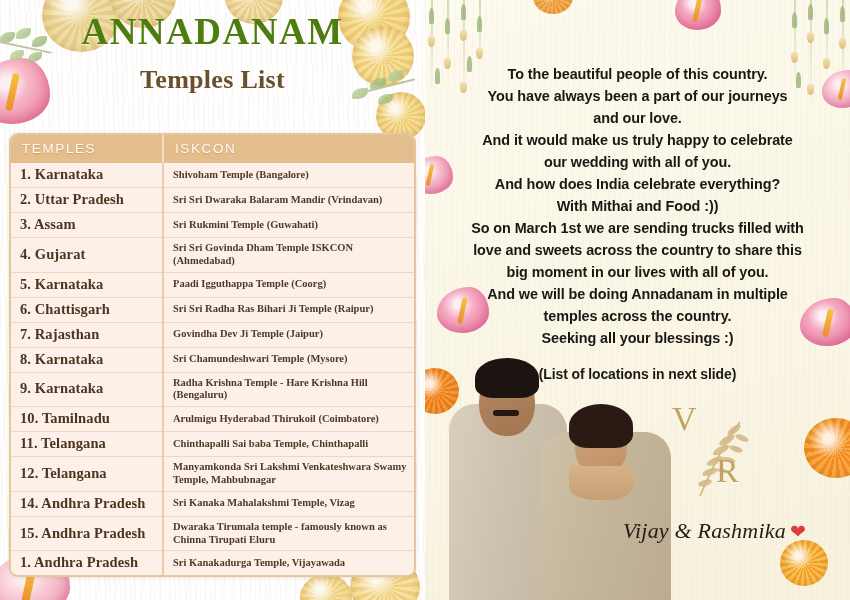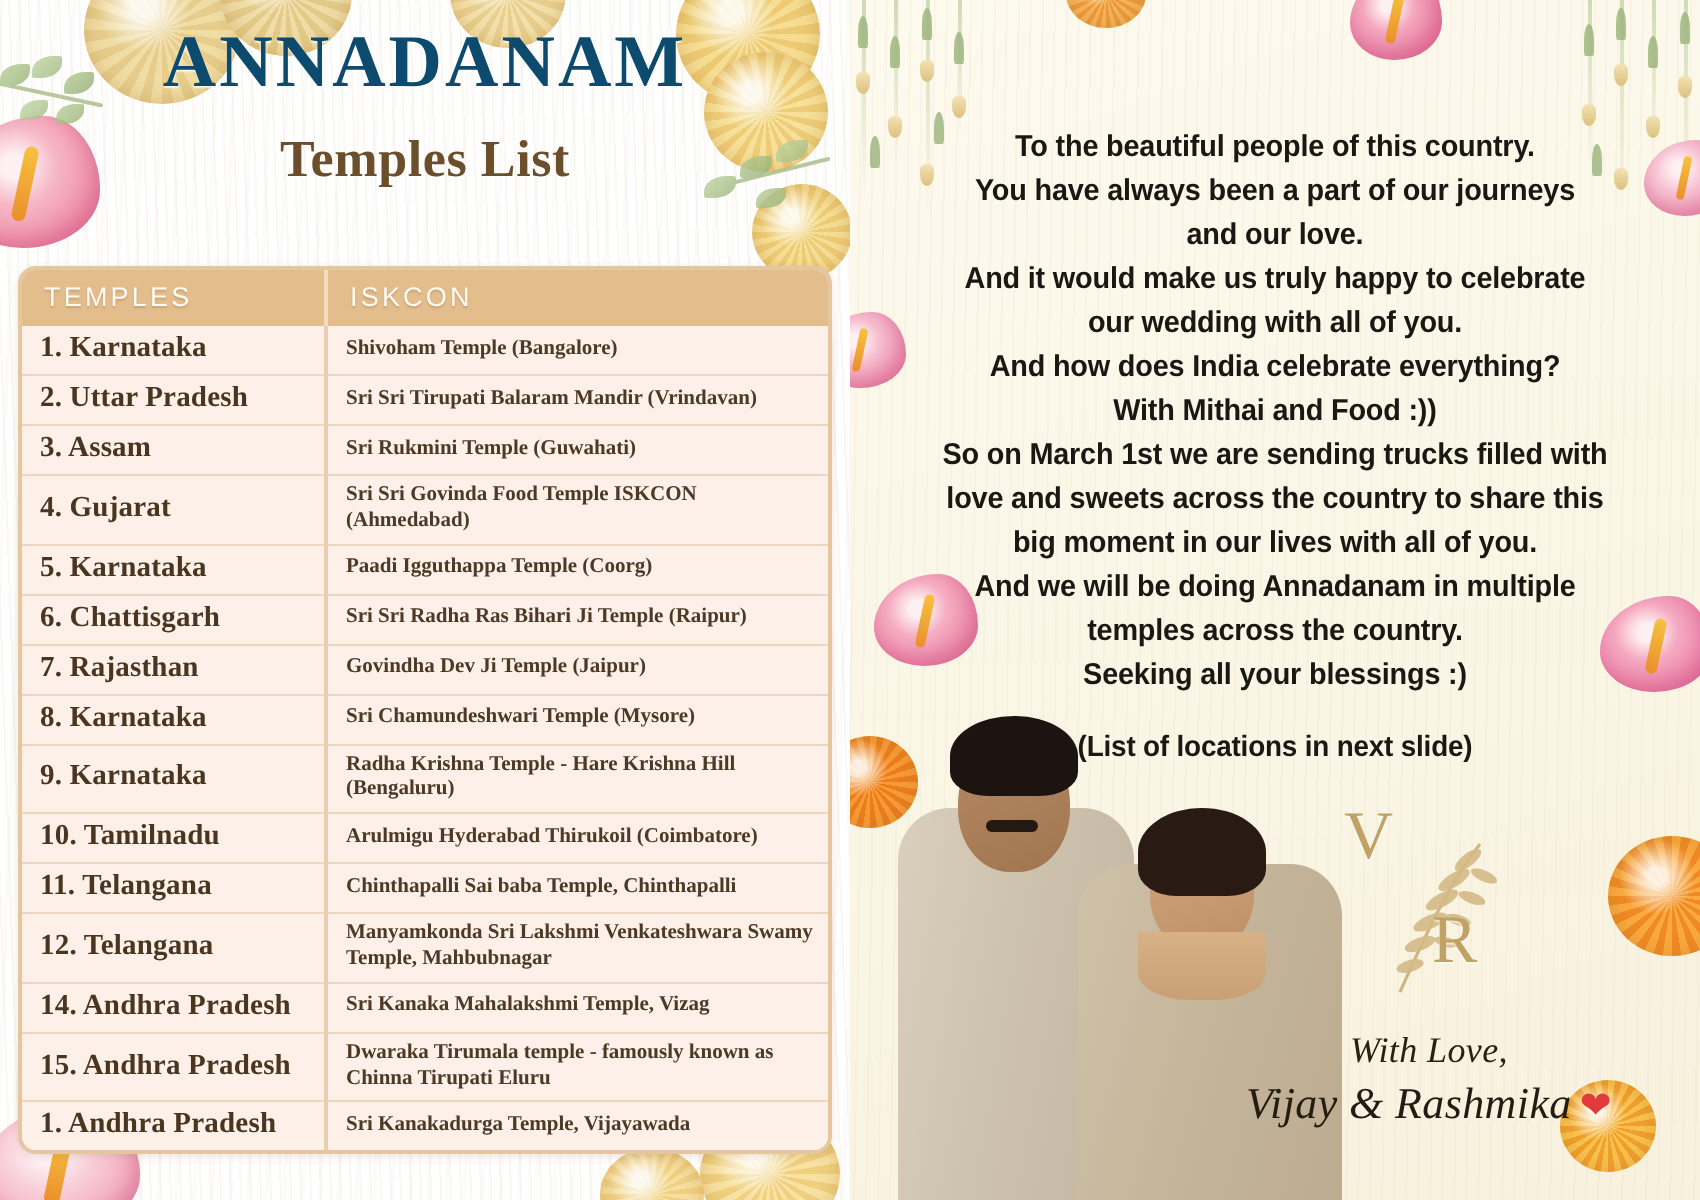--- a/index.html
+++ b/index.html
@@ -30,21 +30,21 @@
     background:
       repeating-linear-gradient(88deg, rgba(205,178,150,.10) 0px, rgba(205,178,150,.10) 1px, transparent 1px, transparent 5px),
       repeating-linear-gradient(92deg, rgba(222,200,176,.07) 0px, rgba(222,200,176,.07) 2px, transparent 2px, transparent 9px);
     pointer-events: none;
   }
 
   .title-wrap { position: relative; z-index: 4; text-align: center; padding-top: 10px; }
   .main-title {
     font-family: "Liberation Serif", "DejaVu Serif", serif;
     font-size: 37px; font-weight: 700; letter-spacing: 1.5px;
-    color: #0c4a6e;
+    color: #4d7c0f;
     text-shadow: 0 1px 1px rgba(255,255,255,.8);
   }
   .sub-title {
     font-family: "Liberation Serif", "DejaVu Serif", serif;
     font-size: 26px; font-weight: 700; color: #6b4f2c;
     margin-top: 12px; letter-spacing: .3px;
   }
 
   
   .table-card {
@@ -225,29 +225,29 @@
             <th>ISKCON</th>
           </tr>
         </thead>
         <tbody id="tbody">
             <tr>
               <td class="state">1. Karnataka</td>
               <td class="temple">Shivoham Temple (Bangalore)</td>
             </tr>
             <tr>
               <td class="state">2. Uttar Pradesh</td>
-              <td class="temple">Sri Sri Tirupati Balaram Mandir (Vrindavan)</td>
+              <td class="temple">Sri Sri Dwaraka Balaram Mandir (Vrindavan)</td>
             </tr>
             <tr>
               <td class="state">3. Assam</td>
               <td class="temple">Sri Rukmini Temple (Guwahati)</td>
             </tr>
             <tr>
               <td class="state">4. Gujarat</td>
-              <td class="temple">Sri Sri Govinda Food Temple ISKCON (Ahmedabad)</td>
+              <td class="temple">Sri Sri Govinda Dham Temple ISKCON (Ahmedabad)</td>
             </tr>
             <tr>
               <td class="state">5. Karnataka</td>
               <td class="temple">Paadi Igguthappa Temple (Coorg)</td>
             </tr>
             <tr>
               <td class="state">6. Chattisgarh</td>
               <td class="temple">Sri Sri Radha Ras Bihari Ji Temple (Raipur)</td>
             </tr>
             <tr>
@@ -398,19 +398,18 @@
           <ellipse cx="54" cy="35" rx="7" ry="2.8" transform="rotate(20 54 35)"></ellipse>
           <ellipse cx="47" cy="46" rx="6.5" ry="2.6" transform="rotate(16 47 46)"></ellipse>
           <ellipse cx="41" cy="57" rx="6" ry="2.4" transform="rotate(14 41 57)"></ellipse>
         </g>
       </svg>
       <div class="mono-v">V</div>
       <div class="mono-r">R</div>
     </div>
 
     <div class="signature">
-      <div class="sig-line1">With Love,</div>
       <div class="sig-line2">
         <span>Vijay &amp; Rashmika</span><span class="heart">❤</span>
       </div>
     </div>
   </div>
 </div>
 
 </body></html>

